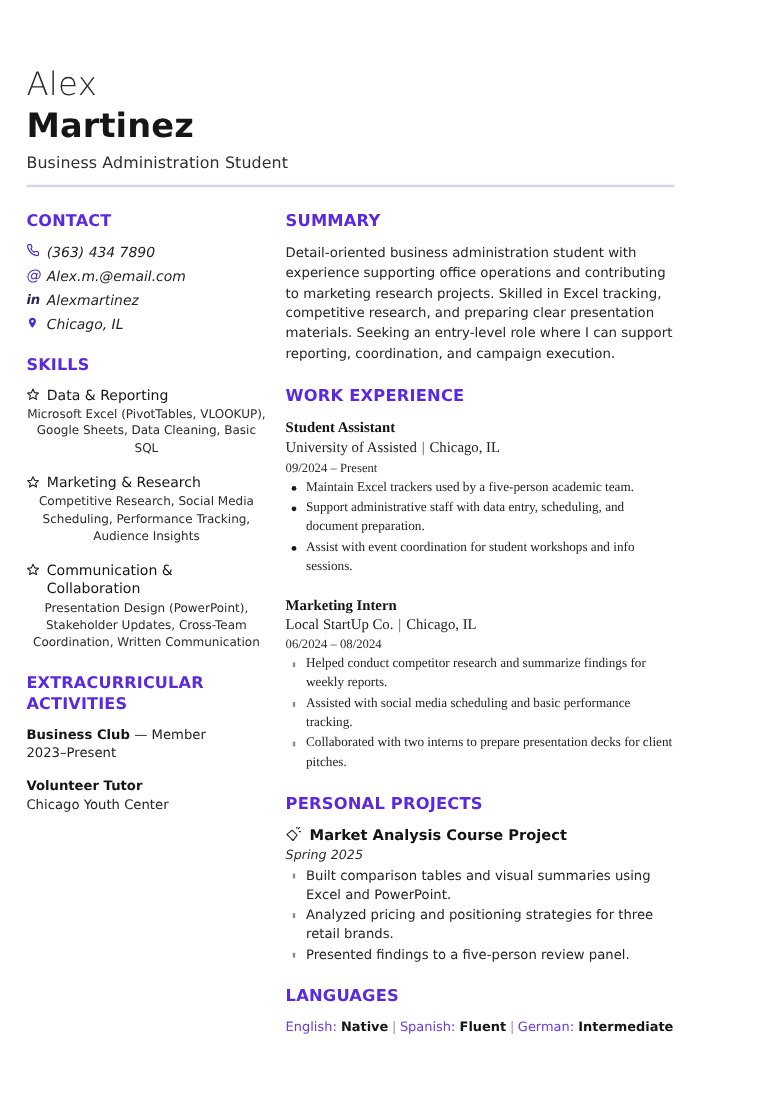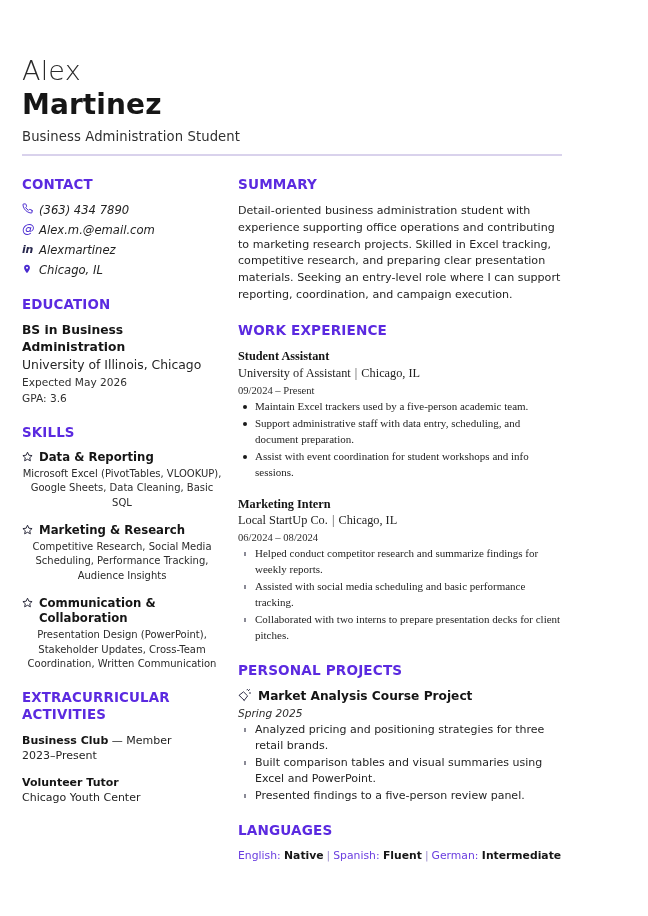--- a/index.html
+++ b/index.html
@@ -131,21 +131,21 @@
     line-height: 1.42;
     margin-top: 1px;
   }
 
   
   .skill-block { margin-bottom: 13px; }
   .skill-head {
     display: flex;
     align-items: flex-start;
     font-size: 11.7px;
-    font-weight: 700;
+    font-weight: 400;
     color: #151515;
     line-height: 1.3;
     margin-bottom: 2px;
   }
   .star-ic {
     flex: 0 0 17px;
     margin-top: 1px;
     color: #1b1b2e;
   }
   .star-ic svg { display: block; }
@@ -308,27 +308,20 @@
           <div class="contact-row">
             <span class="ci">
               <svg width="10" height="12" viewBox="0 0 24 24" fill="currentColor">
                   <path d="M12 2C8.1 2 5 5.1 5 9c0 5.2 6.3 12.3 6.6 12.6a.6.6 0 0 0 .9 0C12.7 21.3 19 14.2 19 9c0-3.9-3.1-7-7-7zm0 9.5A2.5 2.5 0 1 1 14.5 9 2.5 2.5 0 0 1 12 11.5z"></path>
                 </svg>
             </span>
             <span class="contact-txt">Chicago, IL</span>
           </div>
         </div>
 
-        <div class="sec">
-          <div class="sec-h">EDUCATION</div>
-          <div class="edu-deg">BS in Business Administration</div>
-          <div class="edu-school">University of Illinois, Chicago</div>
-          <div class="edu-small">Expected May 2026</div>
-          <div class="edu-small">GPA: 3.6</div>
-        </div>
 
         <div class="sec">
           <div class="sec-h">SKILLS</div>
 
           <div class="skill-block">
             <div class="skill-head">
               <span class="star-ic">
                 <svg width="11" height="11" viewBox="0 0 24 24" fill="none" stroke="currentColor" stroke-width="2" stroke-linejoin="round">
                     <polygon points="12,2.6 15,9.2 22,10 16.8,14.7 18.3,21.4 12,18 5.7,21.4 7.2,14.7 2,10 9,9.2"></polygon>
                   </svg>
@@ -386,21 +379,21 @@
         <div class="sec">
           <div class="sec-h rt">SUMMARY</div>
           <div class="summary-txt">Detail-oriented business administration student with experience supporting office operations and contributing to marketing research projects. Skilled in Excel tracking, competitive research, and preparing clear presentation materials. Seeking an entry-level role where I can support reporting, coordination, and campaign execution.</div>
         </div>
 
         <div class="sec">
           <div class="sec-h rt">WORK EXPERIENCE</div>
 
           <div class="job">
             <div class="job-title">Student Assistant</div>
-            <div class="job-org"><span>University of Assistant</span><span class="sep"> | </span><span>Chicago, IL</span></div>
+            <div class="job-org"><span>University of Assisted</span><span class="sep"> | </span><span>Chicago, IL</span></div>
             <div class="job-dates">09/2024 – Present</div>
             <ul class="blist dot">
               <li>Maintain Excel trackers used by a five-person academic team.</li>
               <li>Support administrative staff with data entry, scheduling, and document preparation.</li>
               <li>Assist with event coordination for student workshops and info sessions.</li>
             </ul>
           </div>
 
           <div class="job">
             <div class="job-title">Marketing Intern</div>
@@ -425,22 +418,22 @@
                     <path d="M2.8 12.4 11.6 21"></path>
                     <path d="M19 3.2 21.4 1"></path>
                     <path d="M21 7.4h2.4"></path>
                     <path d="M16.8 1.6l.9-1.4"></path>
                   </svg>
               </span>
               <span class="proj-title">Market Analysis Course Project</span>
             </div>
             <div class="proj-date">Spring 2025</div>
             <ul class="blist tick">
+              <li>Built comparison tables and visual summaries using Excel and PowerPoint.</li>
               <li>Analyzed pricing and positioning strategies for three retail brands.</li>
-              <li>Built comparison tables and visual summaries using Excel and PowerPoint.</li>
               <li>Presented findings to a five-person review panel.</li>
             </ul>
           </div>
         </div>
 
         <div class="sec">
           <div class="sec-h rt">LANGUAGES</div>
           <div class="lang-line"><span class="lang-name">English:</span> <span class="lang-level">Native</span><span class="lang-sep">|</span><span class="lang-name">Spanish:</span> <span class="lang-level">Fluent</span><span class="lang-sep">|</span><span class="lang-name">German:</span> <span class="lang-level">Intermediate</span></div>
         </div>
 

